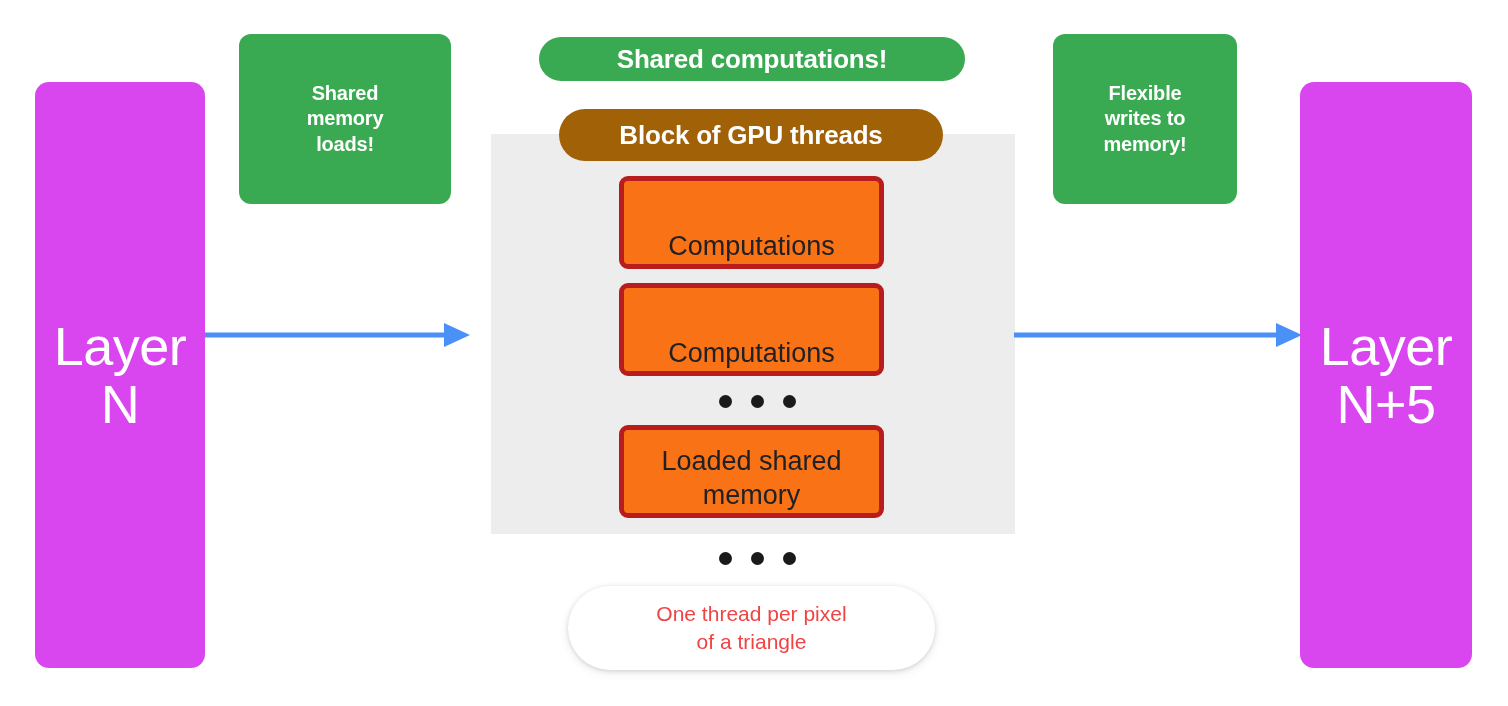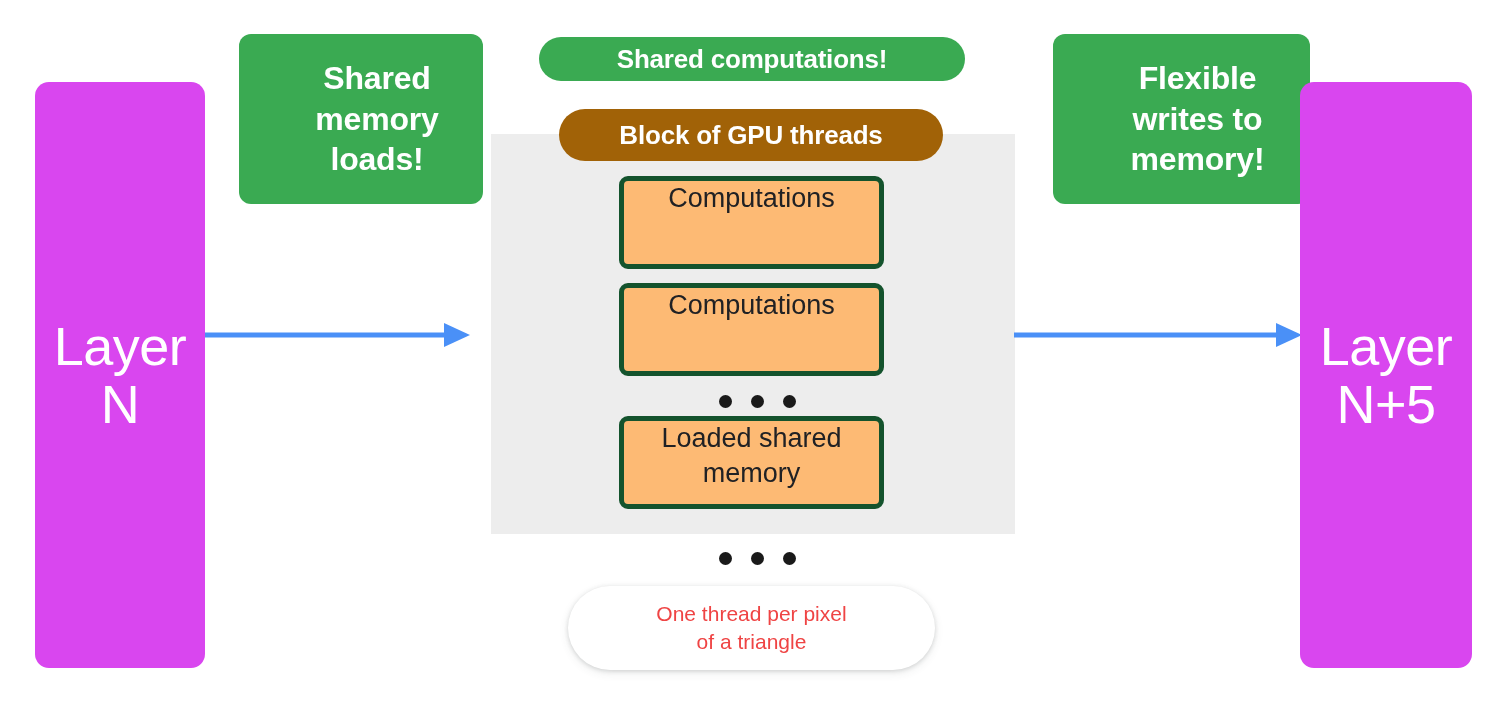--- a/index.html
+++ b/index.html
@@ -42,31 +42,30 @@
   }
   .layer-label { display: block; padding: 0 6px; }
 
   
   .callout-green {
     position: absolute;
     background: #3aaa52;
     border-radius: 12px;
     color: #ffffff;
     font-weight: bold;
-    font-size: 32px;
+    font-size: 20px;
     line-height: 1.28;
     text-align: center;
     display: flex;
     align-items: center;
     justify-content: center;
     letter-spacing: -0.2px;
-    padding-left: 32px;
   }
   #callout-loads  { left: 239px;  top: 34px; width: 212px; height: 170px; }
-  #callout-writes { left: 1053px; top: 34px; width: 225px; height: 170px; }
+  #callout-writes { left: 1053px; top: 34px; width: 184px; height: 170px; }
 
   
   .pill {
     position: absolute;
     display: flex;
     align-items: center;
     justify-content: center;
     text-align: center;
   }
   #pill-shared-computations {
@@ -101,35 +100,35 @@
   
   #block-region {
     position: absolute;
     left: 491px; top: 134px; width: 524px; height: 400px;
     background: #ededed;
   }
 
   
   .thread-box {
     position: absolute;
-    background: #fdba74;
-    border: 5px solid #14532d;
+    background: #f97316;
+    border: 5px solid #b91c1c;
     border-radius: 9px;
     display: flex;
-    align-items: flex-start;
+    align-items: flex-end;
     justify-content: center;
     text-align: center;
     color: #202124;
     font-size: 27px;
     line-height: 1.28;
     box-sizing: border-box;
   }
   #thread-box-0 { left: 619px; top: 176px; width: 265px; height: 93px; }
   #thread-box-1 { left: 619px; top: 283px; width: 265px; height: 93px; }
-  #thread-box-2 { left: 619px; top: 416px; width: 265px; height: 93px; }
+  #thread-box-2 { left: 619px; top: 425px; width: 265px; height: 93px; }
 
   
   .dots {
     position: absolute;
     display: flex;
     gap: 19px;
     align-items: center;
   }
   .dots .dot {
     width: 13px; height: 13px;

